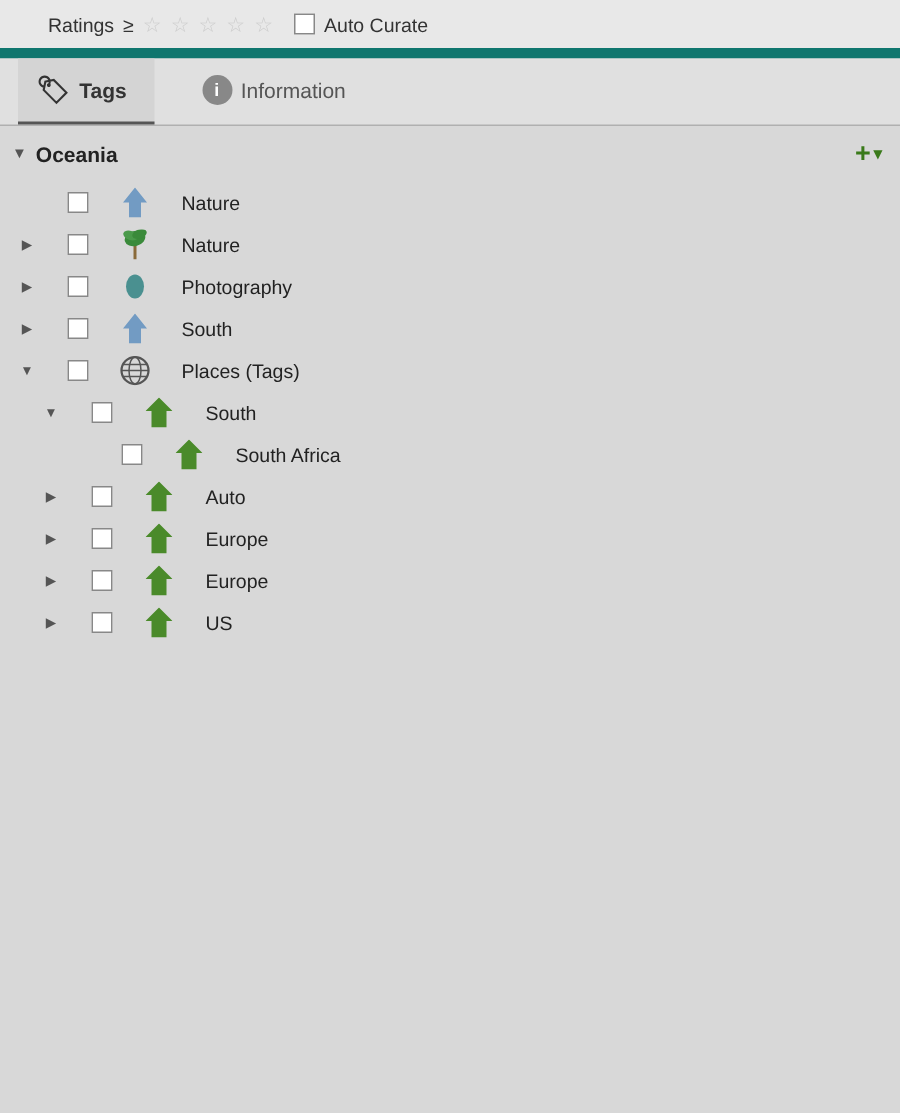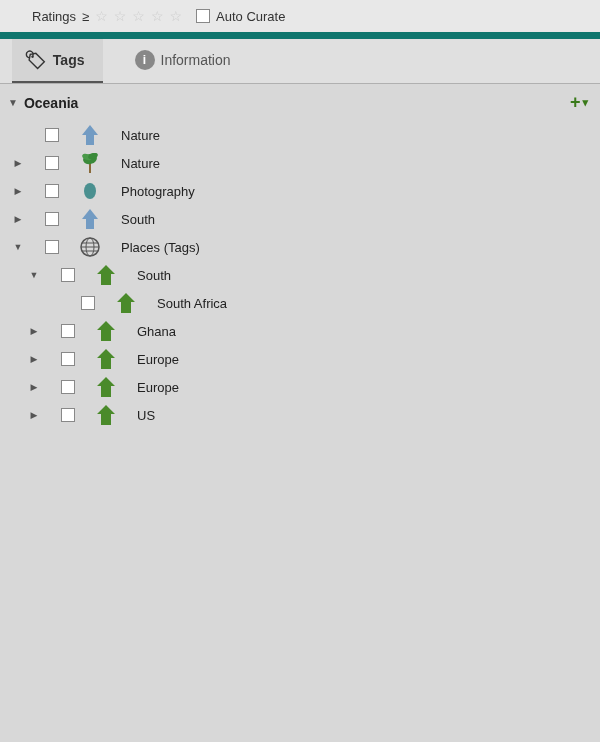--- a/index.html
+++ b/index.html
@@ -326,21 +326,21 @@
     </div>
 
     <div class="tree-item" style="padding-left:28px;">
       <span class="expand-arrow">▶</span>
       <span class="checkbox"></span>
       <span class="item-icon">
         <svg width="18" height="20" viewBox="0 0 18 20">
           <polygon points="9,0 18,9 14,9 14,20 4,20 4,9 0,9" fill="#4a8a2a"></polygon>
         </svg>
       </span>
-      <span class="item-label">Ghana</span>
+      <span class="item-label">Auto</span>
     </div>
 
     <div class="tree-item" style="padding-left:28px;">
       <span class="expand-arrow">▶</span>
       <span class="checkbox"></span>
       <span class="item-icon">
         <svg width="18" height="20" viewBox="0 0 18 20">
           <polygon points="9,0 18,9 14,9 14,20 4,20 4,9 0,9" fill="#4a8a2a"></polygon>
         </svg>
       </span>

